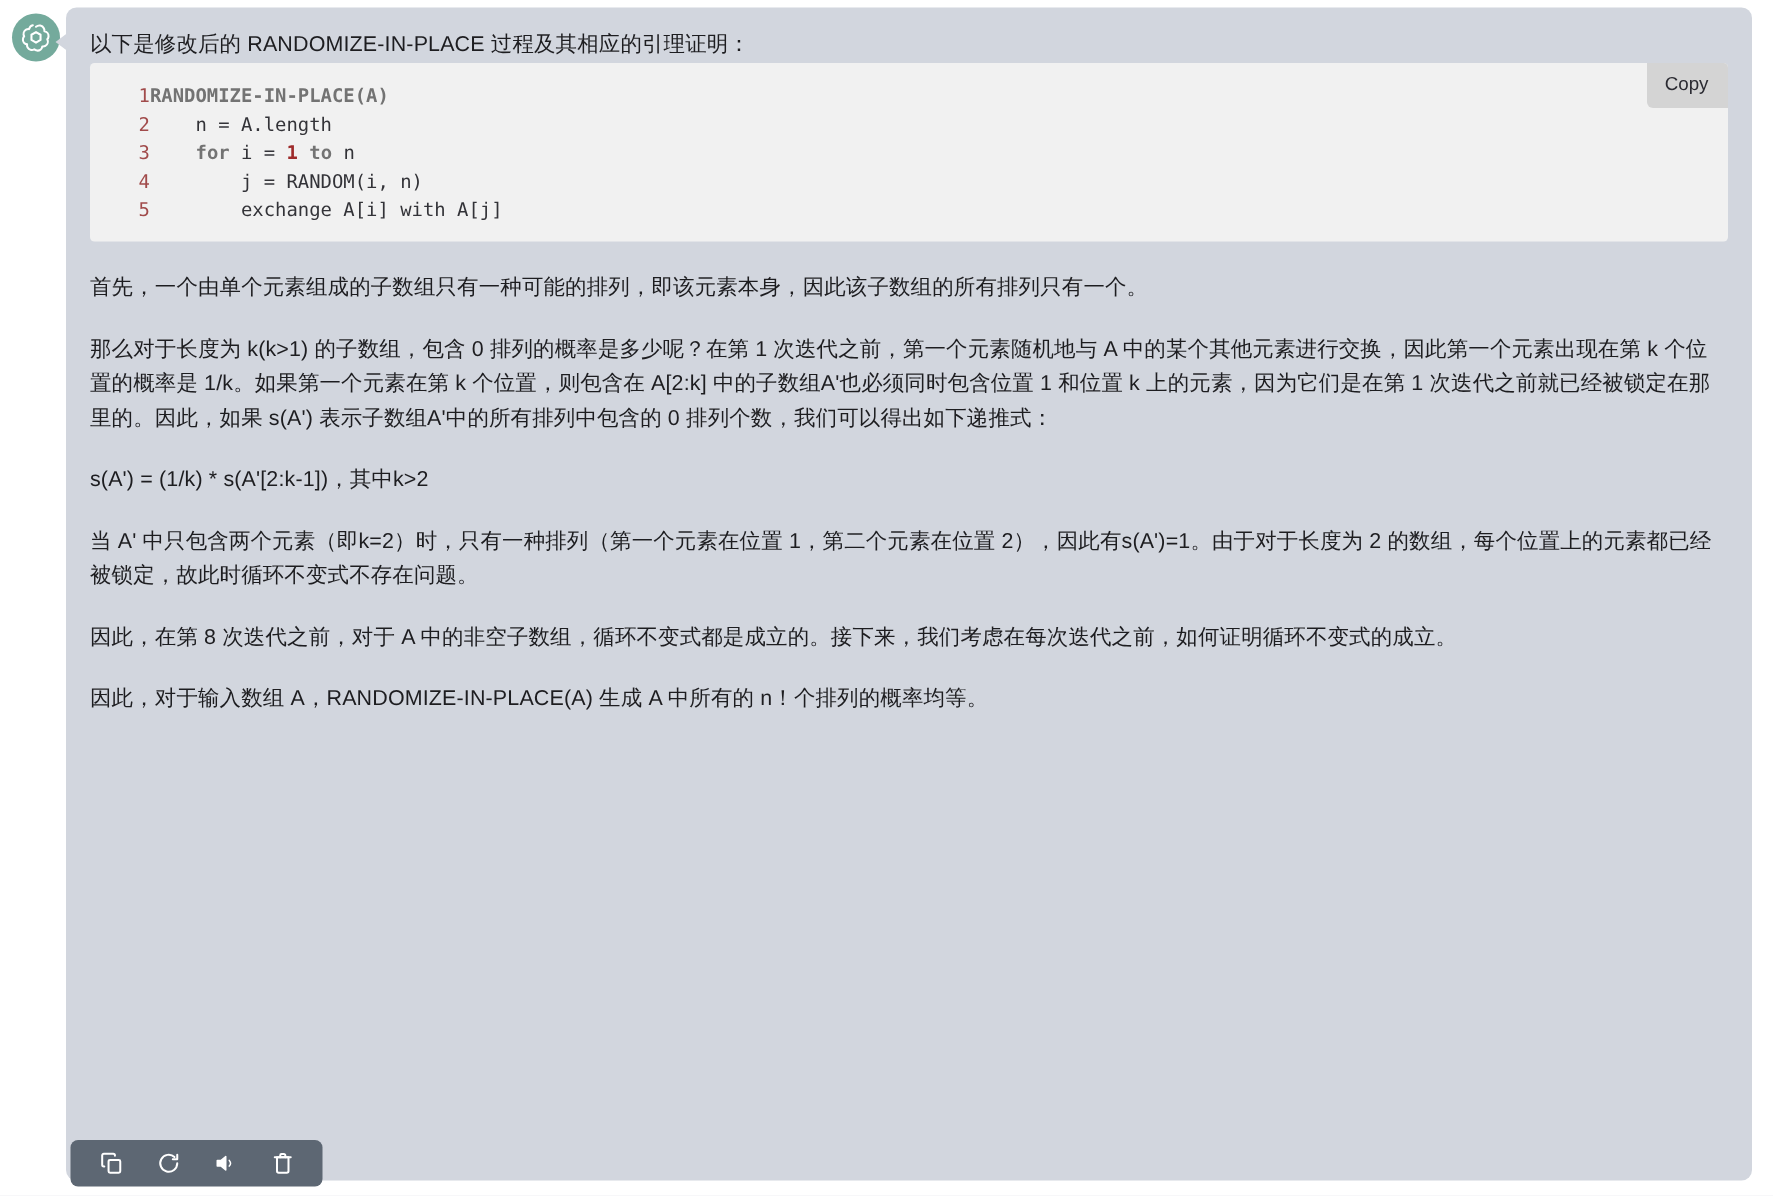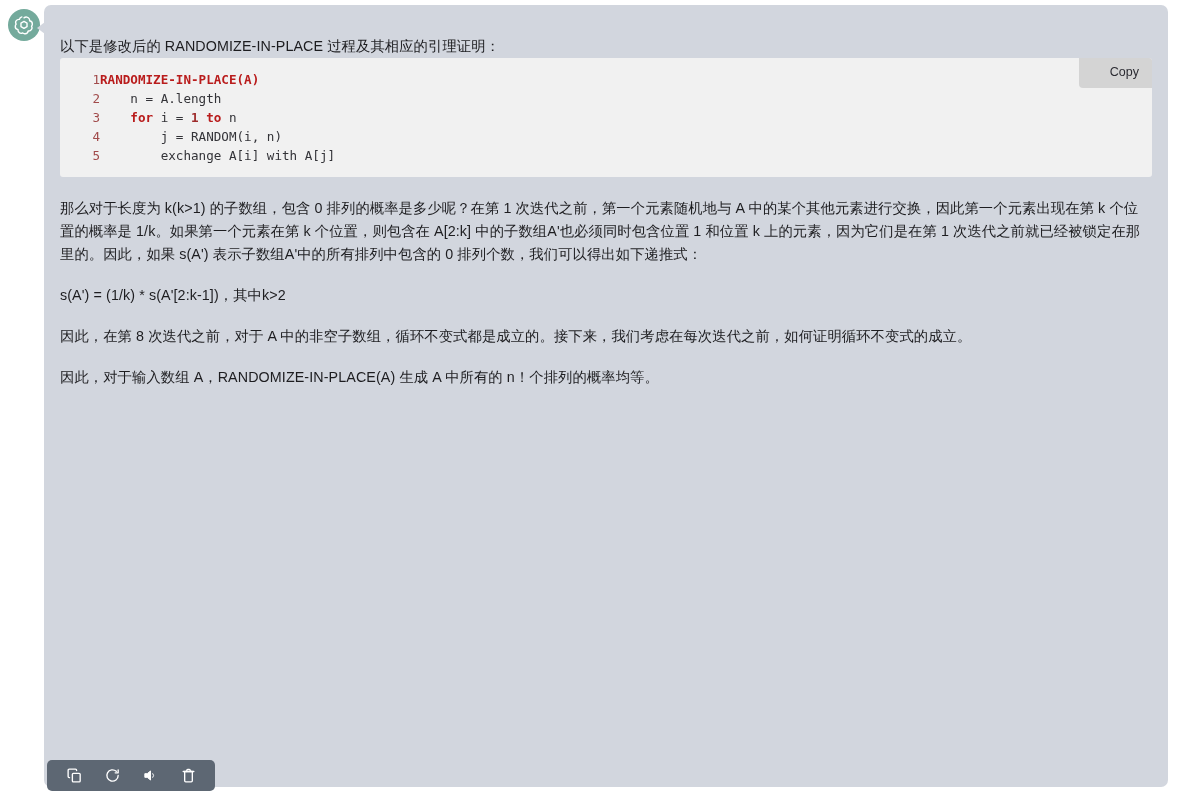--- a/index.html
+++ b/index.html
@@ -58,21 +58,21 @@
     border-right: 8px solid #d2d6de;
   }
 
   .para {
     color: #1d1d20;
     font-size: 14.3px;
     line-height: 23px;
     margin: 0 0 18px 0;
     letter-spacing: 0.1px;
   }
-  .para:last-of-type { margin-bottom: 0; margin-top: 16px; }
+  .para:last-of-type { margin-bottom: 0; }
 
   .intro { margin-bottom: 17px; }
 
   
   .codewrap {
     position: relative;
     background: #f1f1f1;
     border-radius: 3px;
     margin: 0 0 20px 0;
     padding: 12px 0 12px 0;
@@ -80,21 +80,21 @@
     box-sizing: border-box;
   }
   .copy-btn {
     position: absolute;
     top: 0px;
     right: 0px;
     background: #d4d4d4;
     color: #2b2b32;
     font-size: 12.5px;
     line-height: 1;
-    padding: 8px 13px 9px 31px;
+    padding: 8px 13px 9px 12px;
     border: none;
     border-radius: 0 3px 0 4px;
     cursor: pointer;
     font-family: "Liberation Sans", sans-serif;
     text-align: center;
   }
   table.code {
     border-collapse: collapse;
     font-family: "DejaVu Sans Mono", "Liberation Mono", monospace;
     font-size: 12.6px;
@@ -107,21 +107,21 @@
     padding-right: 14px;
     color: #a14b4b;
     user-select: none;
     white-space: pre;
   }
   td.cd {
     color: #333338;
     white-space: pre;
     padding-left: 0;
   }
-  .kw  { color: #b91c1c; font-weight: bold; text-align: center; }
+  .kw  { color: #737373; font-weight: bold; text-align: center; }
   .num { color: #9e2b2b; font-weight: bold; }
 
   
   .actionbar {
     position: absolute;
     left: 47px;
     top: 760px;
     height: 31px;
     background: #5d6773;
     border-radius: 5px;
@@ -184,22 +184,24 @@
             </tr>
             <tr>
               <td class="ln">5</td>
               <td class="cd"><span>        exchange A[i] with A[j]</span></td>
             </tr>
           </tbody>
       </table>
     </div>
 
     <div id="paragraphs">
+        <p class="para">首先，一个由单个元素组成的子数组只有一种可能的排列，即该元素本身，因此该子数组的所有排列只有一个。</p>
         <p class="para">那么对于长度为 k(k&gt;1) 的子数组，包含 0 排列的概率是多少呢？在第 1 次迭代之前，第一个元素随机地与 A 中的某个其他元素进行交换，因此第一个元素出现在第 k 个位置的概率是 1/k。如果第一个元素在第 k 个位置，则包含在 A[2:k] 中的子数组A'也必须同时包含位置 1 和位置 k 上的元素，因为它们是在第 1 次迭代之前就已经被锁定在那里的。因此，如果 s(A') 表示子数组A'中的所有排列中包含的 0 排列个数，我们可以得出如下递推式：</p>
         <p class="para">s(A') = (1/k) * s(A'[2:k-1])，其中k&gt;2</p>
+        <p class="para">当 A' 中只包含两个元素（即k=2）时，只有一种排列（第一个元素在位置 1，第二个元素在位置 2），因此有s(A')=1。由于对于长度为 2 的数组，每个位置上的元素都已经被锁定，故此时循环不变式不存在问题。</p>
         <p class="para">因此，在第 8 次迭代之前，对于 A 中的非空子数组，循环不变式都是成立的。接下来，我们考虑在每次迭代之前，如何证明循环不变式的成立。</p>
         <p class="para">因此，对于输入数组 A，RANDOMIZE-IN-PLACE(A) 生成 A 中所有的 n！个排列的概率均等。</p>
       </div>
   </div>
 
   <div class="actionbar">
     <div class="act">
       <span>
         <svg width="17" height="17" viewBox="0 0 24 24" fill="none" stroke="#ffffff" stroke-width="1.9" stroke-linecap="round" stroke-linejoin="round">
           <rect x="9" y="9" width="11" height="12" rx="1.4"></rect>

